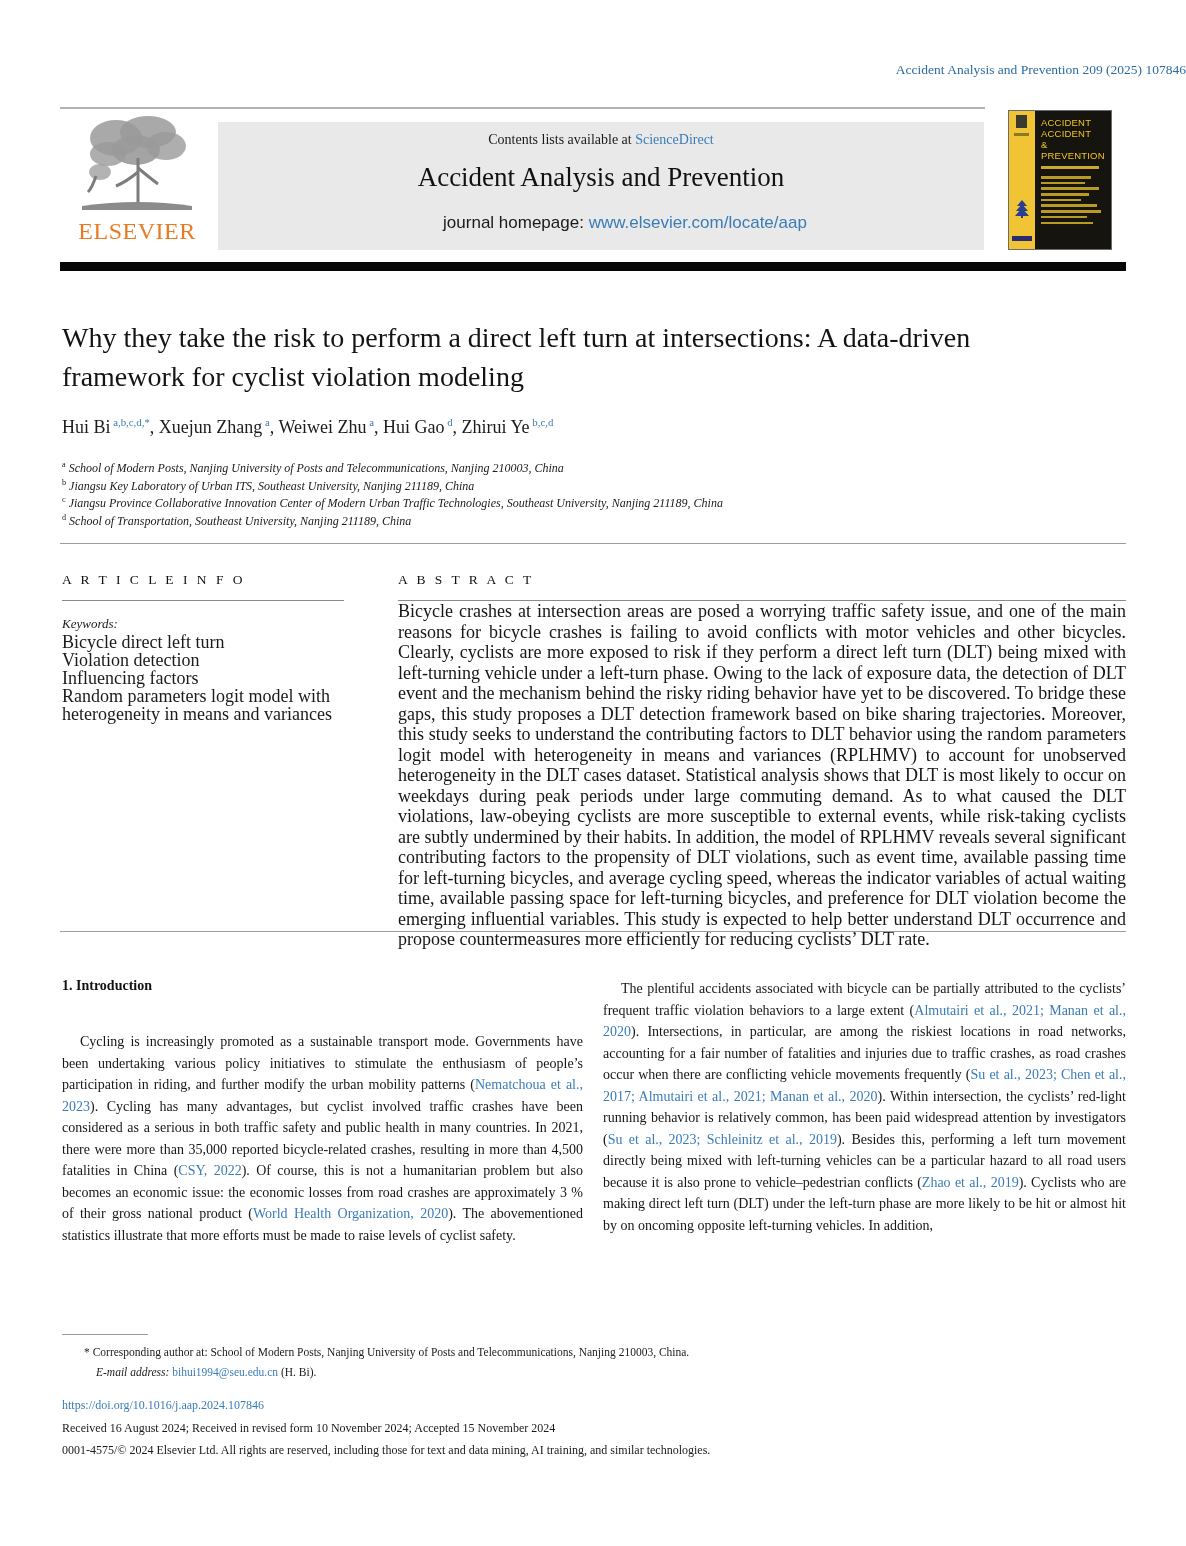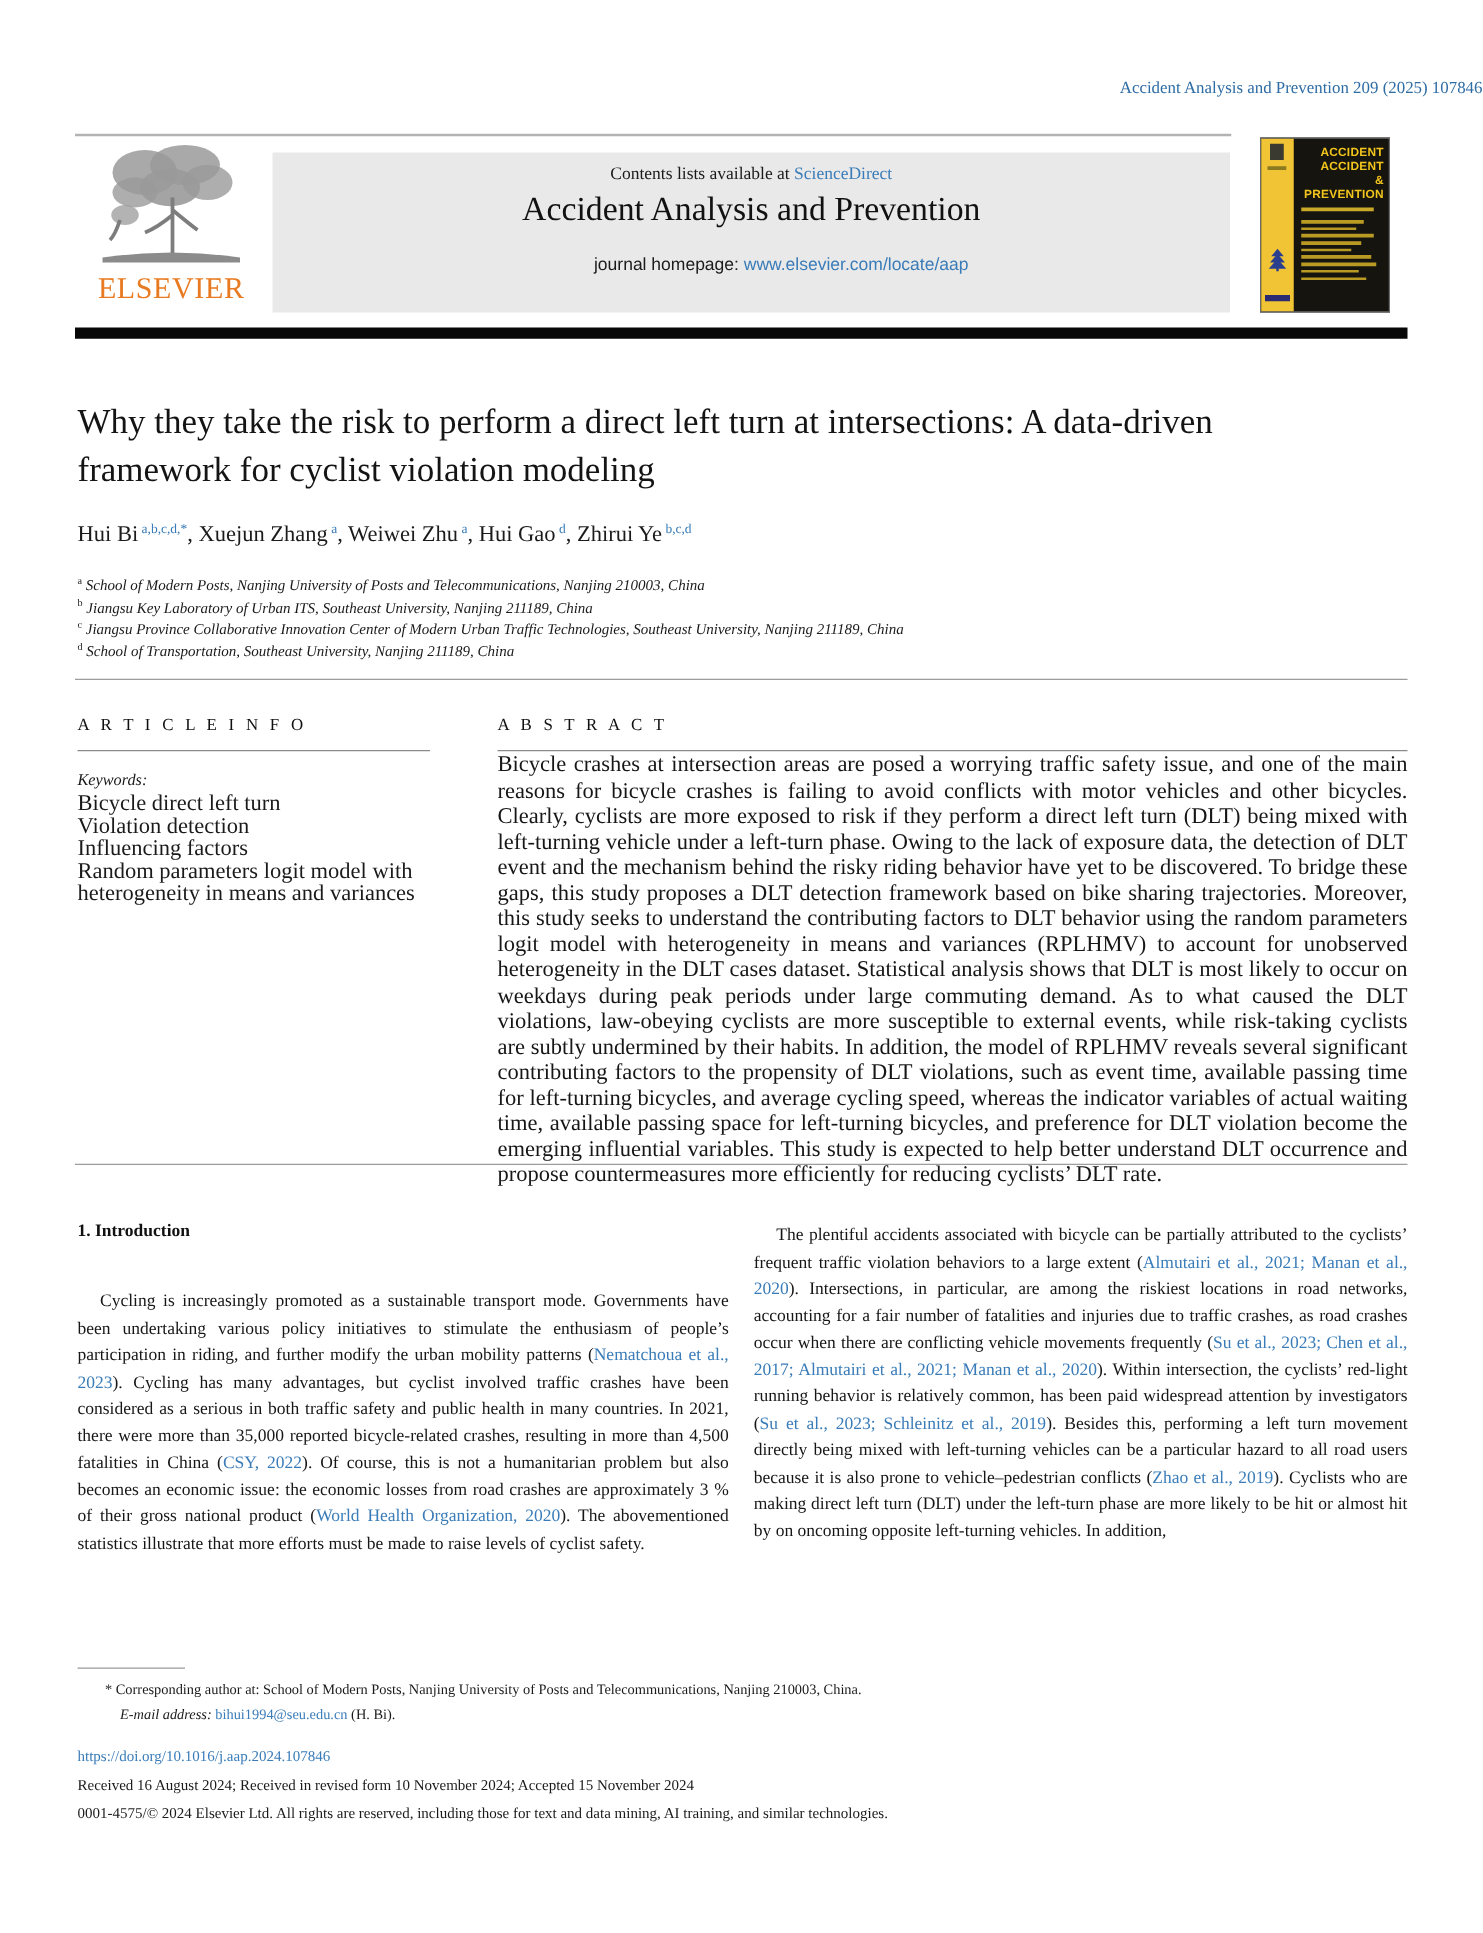--- a/index.html
+++ b/index.html
@@ -16,34 +16,34 @@
               font-size:13.5px; color:#2e6ca4; }
   .rule-top { position:absolute; left:60px; top:107px; width:925px; height:2px; background:#b3b3b3; }
 
   .elsevier { position:absolute; left:62px; top:112px; width:150px; height:140px; text-align:center; }
   .elsevier svg { display:block; margin:0 auto; }
   .elsevier-word { font-size:24px; letter-spacing:0.5px; color:#e87b22; margin-top:2px;text-align:center; }
 
   .mast-box { position:absolute; left:218px; top:122px; width:766px; height:128px;
               background:#e9e9e9; text-align:center; }
   .mast-contents { margin-top:10px; font-size:14px; color:#1a1a1a; }
-  .mast-title { margin-top:4px; font-size:27px; color:#111; }
-  .mast-home { margin-top:20px; font-size:14px; font-family:"Liberation Sans","DejaVu Sans",sans-serif;padding-left:48px; }
+  .mast-title { margin-top:14px; font-size:27px; color:#111; }
+  .mast-home { margin-top:20px; font-size:17px; font-family:"Liberation Sans","DejaVu Sans",sans-serif;padding-left:48px; }
 
   
   .cover { position:absolute; left:1008px; top:110px; width:104px; height:140px;
            display:flex; border:1px solid #6b6b6b; background:#15140f; }
   .cover-strip { width:26px; background:#f0c435; position:relative; }
   .cover-crest { position:absolute; top:4px; left:7px; width:11px; height:13px; background:#3a3a30; }
   .cover-issn  { position:absolute; top:22px; left:5px; width:15px; height:3px; background:#8a7a20; }
   .cover-tree  { position:absolute; bottom:26px; left:3px; }
   .cover-sd-bar{ position:absolute; bottom:8px; left:3px; width:20px; height:5px; background:#2b2b74; }
   .cover-main  { flex:1; padding:6px 4px 4px 6px; }
   .cover-title-line { color:#f2c51d; font-family:"Liberation Sans","DejaVu Sans",sans-serif;
-           font-weight:bold; font-size:9.5px; line-height:11px; letter-spacing:0.2px;text-align:right; }
+           font-weight:normal; font-size:9.5px; line-height:11px; letter-spacing:0.2px; }
   .cover-ed   { width:58px; height:3px; background:#c9a82a; margin-top:5px; }
   .cover-topics { margin-top:7px; }
   .cover-topics div { height:2.5px; background:#b99b24; margin-bottom:3.2px; }
 
   .black-bar { position:absolute; left:60px; top:262px; width:1066px; height:9px; background:#070707; }
 
   
   .art-title { position:absolute; left:62px; top:318px; width:955px;
                font-size:28px; line-height:39px; color:#141414; }
   .authors   { position:absolute; left:62px; top:417px; width:1000px; font-size:18px; color:#1b1b1b; }

